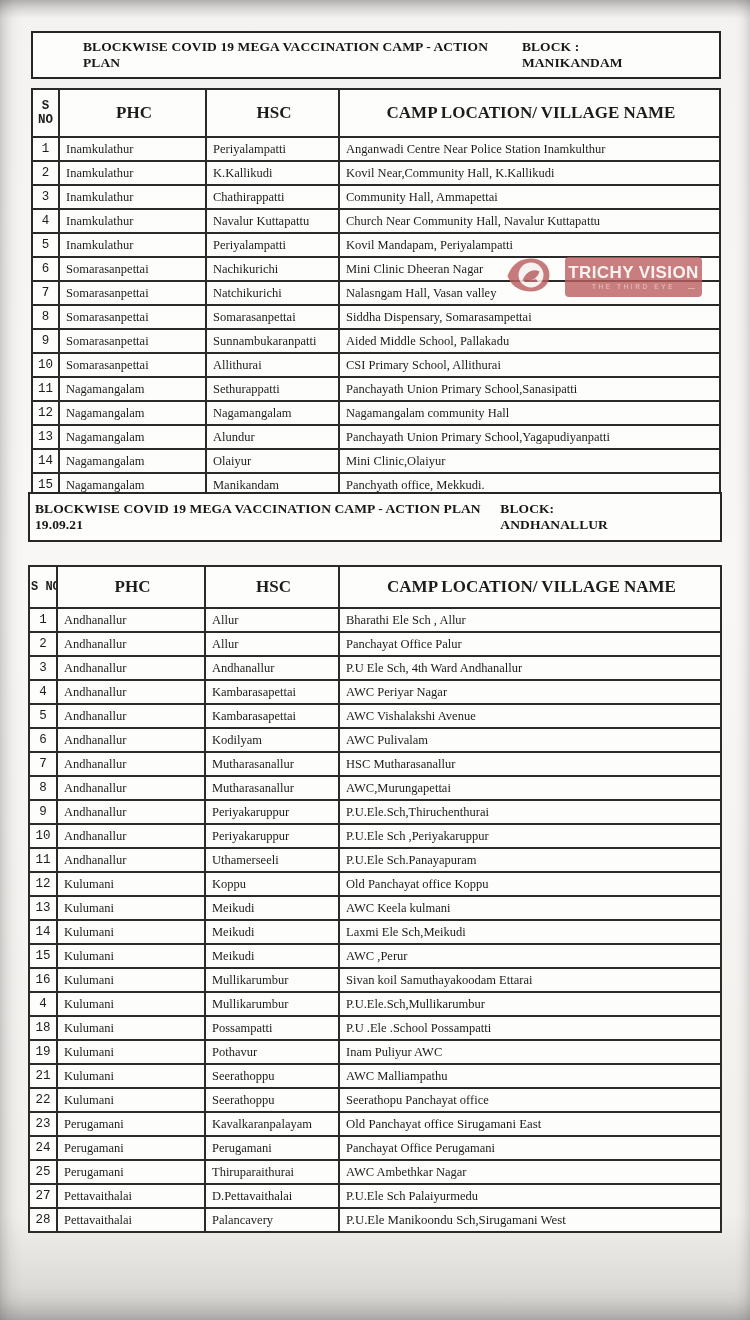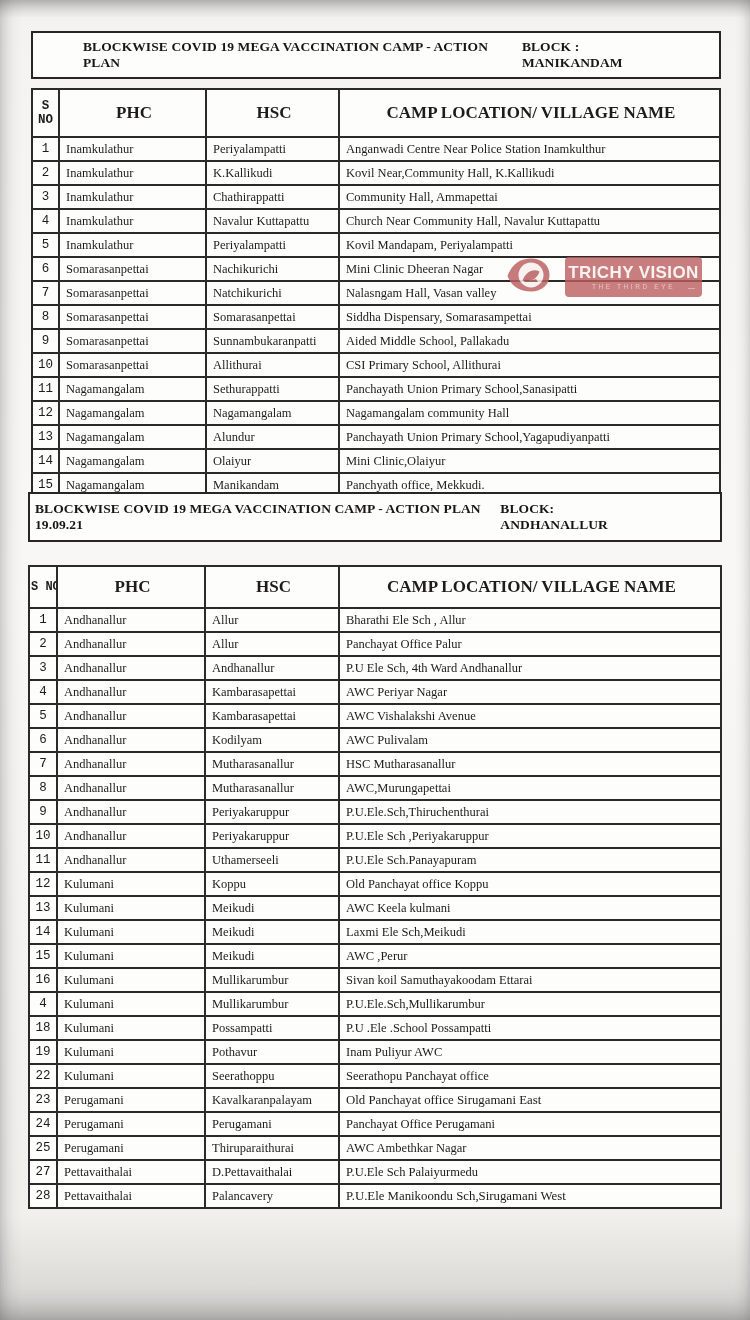--- a/index.html
+++ b/index.html
@@ -310,20 +310,26 @@
             <td class="hsc">Possampatti</td>
             <td class="camp">P.U .Ele .School Possampatti</td>
           </tr>
           <tr>
             <td class="sno">19</td>
             <td class="phc">Kulumani</td>
             <td class="hsc">Pothavur</td>
             <td class="camp">Inam Puliyur AWC</td>
           </tr>
           <tr>
+            <td class="sno">21</td>
+            <td class="phc">Kulumani</td>
+            <td class="hsc">Seerathoppu</td>
+            <td class="camp">AWC Malliampathu</td>
+          </tr>
+          <tr>
             <td class="sno">22</td>
             <td class="phc">Kulumani</td>
             <td class="hsc">Seerathoppu</td>
             <td class="camp">Seerathopu Panchayat office</td>
           </tr>
           <tr>
             <td class="sno">23</td>
             <td class="phc">Perugamani</td>
             <td class="hsc">Kavalkaranpalayam</td>
             <td class="camp bold">Old Panchayat office Sirugamani East</td>

